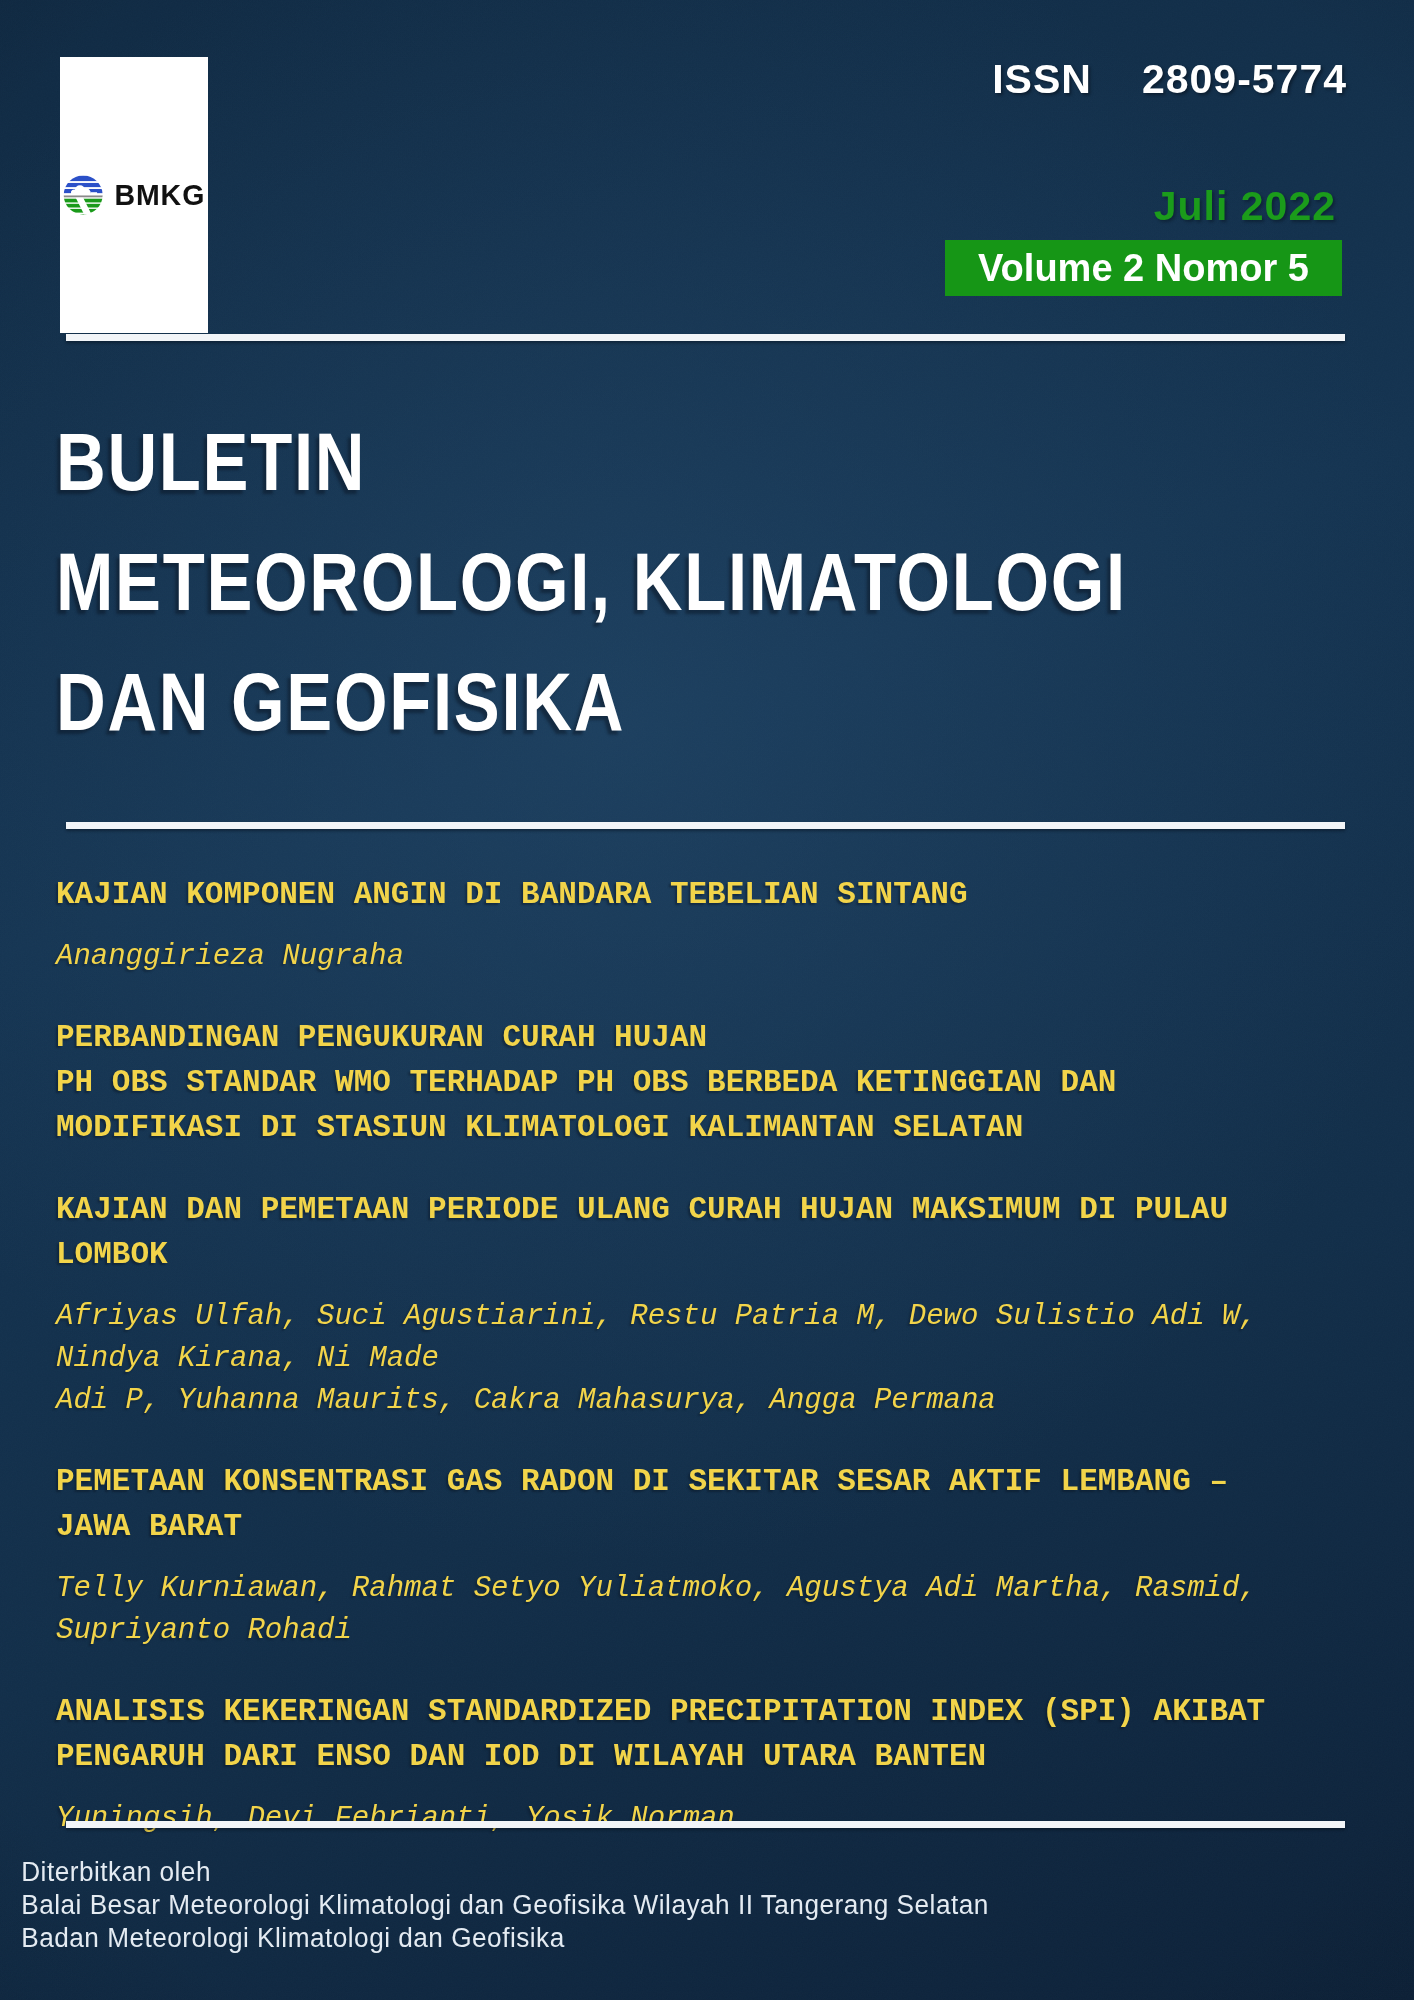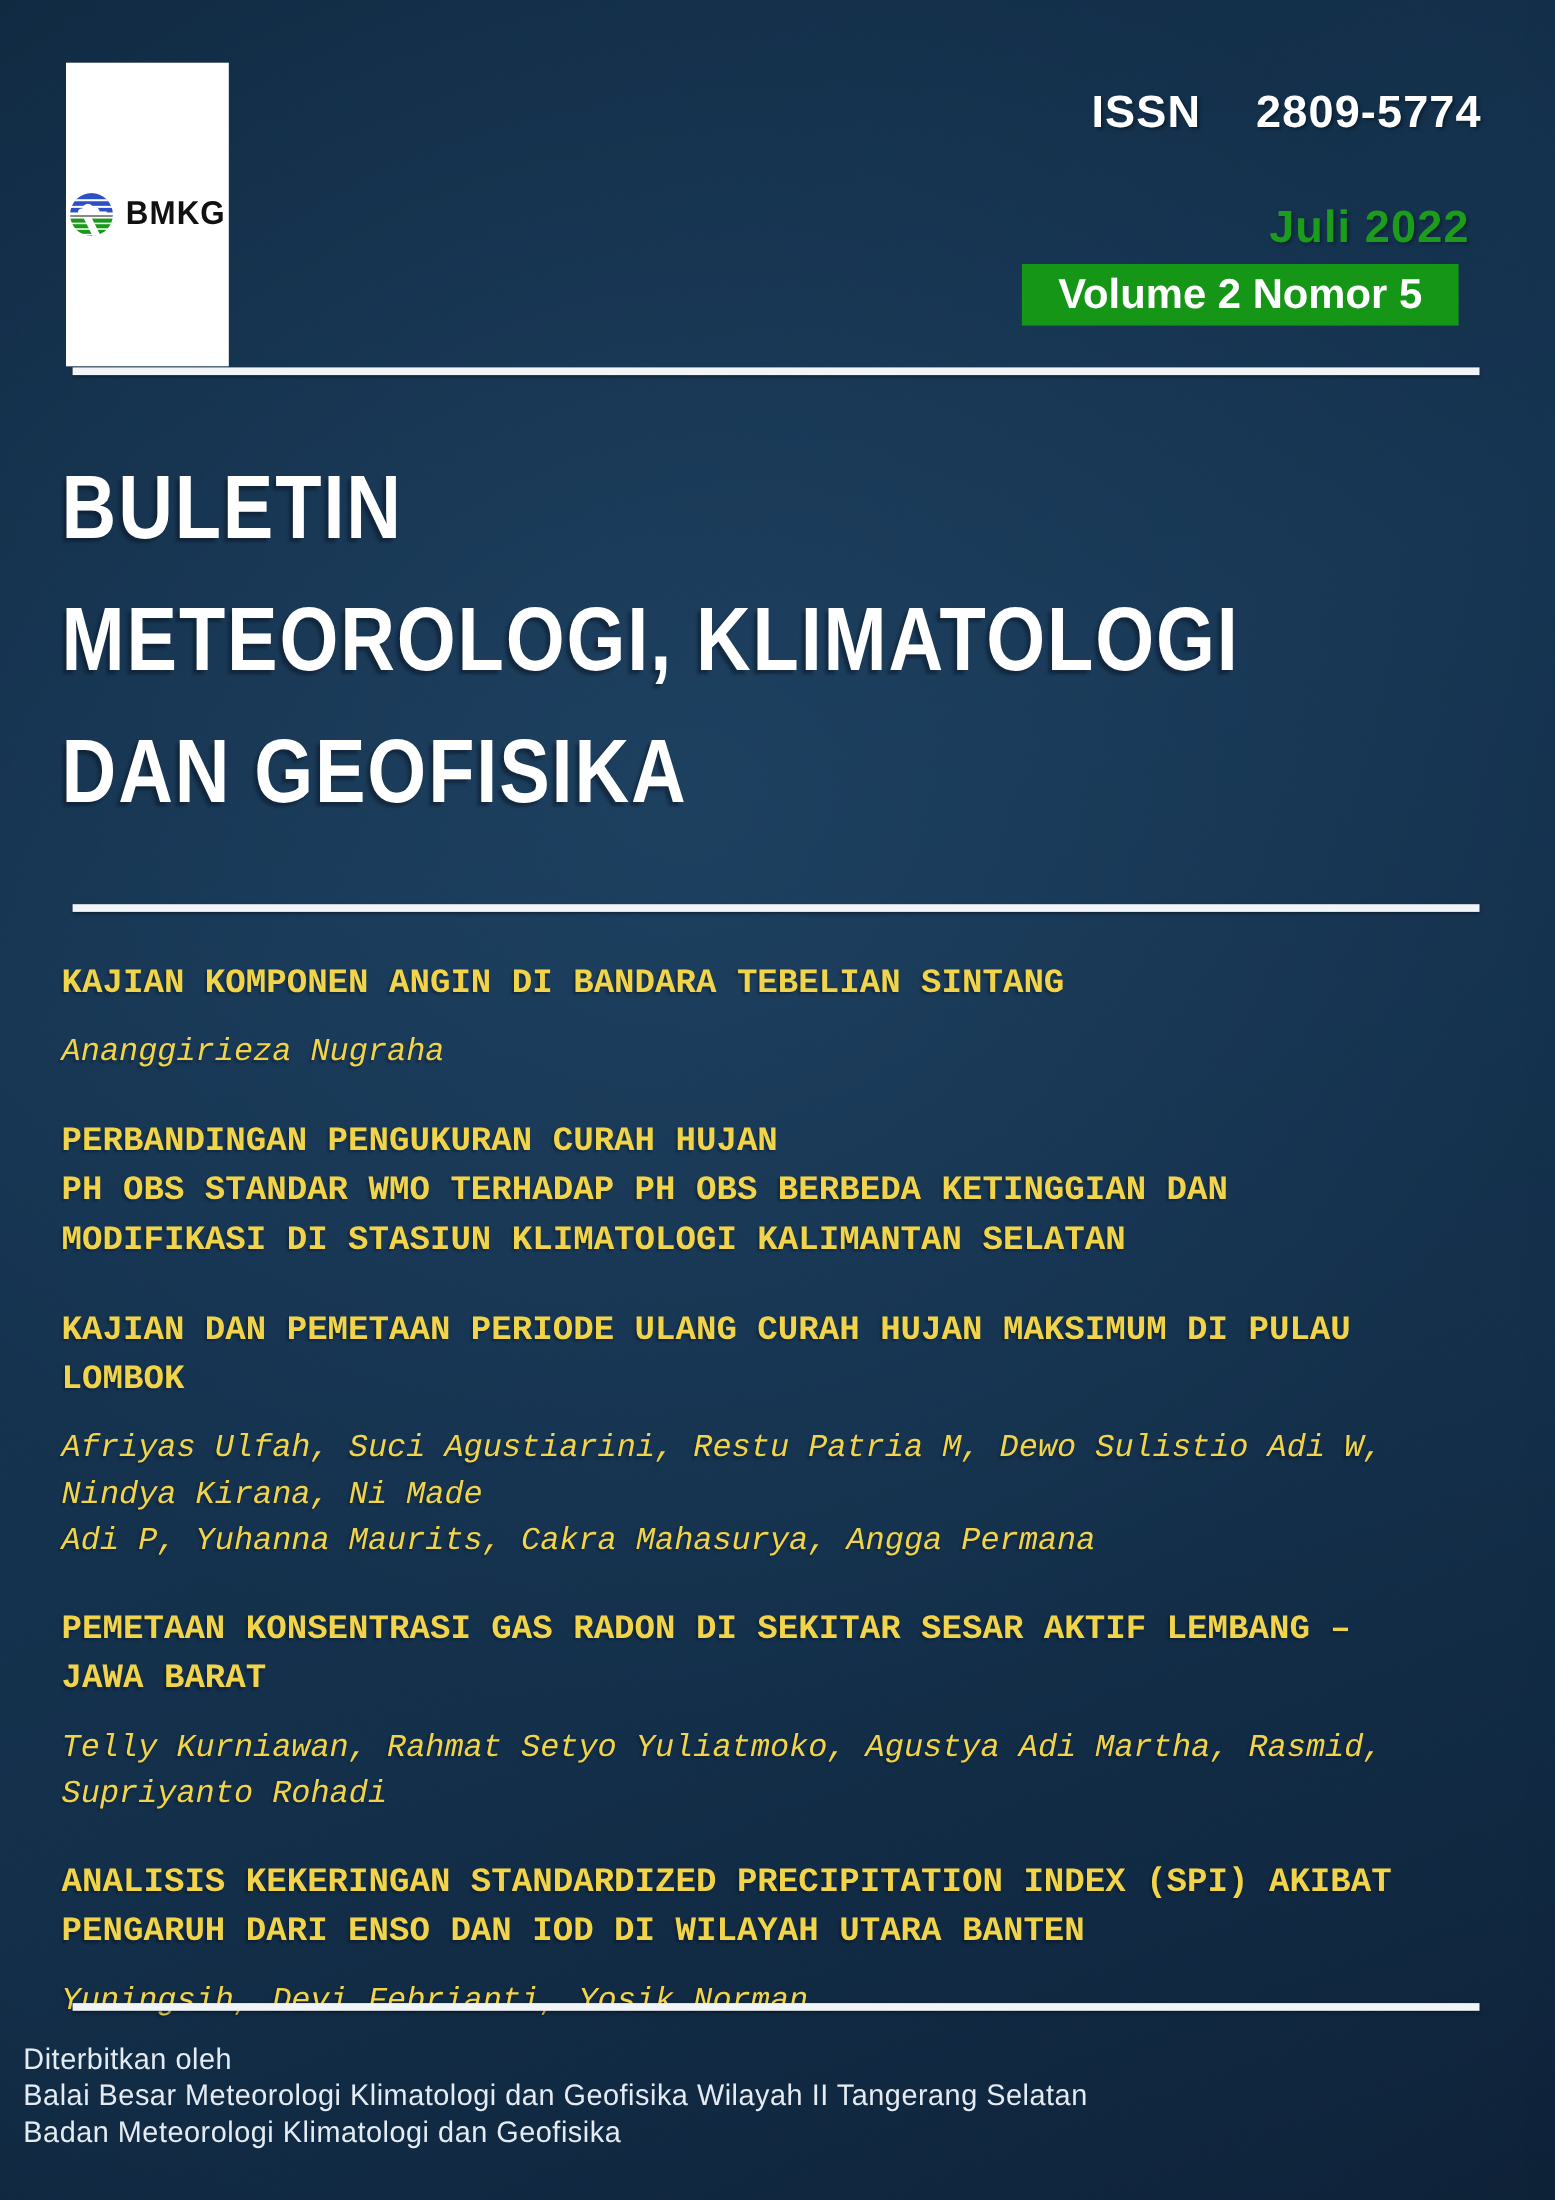--- a/index.html
+++ b/index.html
@@ -25,29 +25,28 @@
     font-weight:bold;font-size:30px;color:#111;letter-spacing:1px;
     transform:scaleX(0.95);
   }
 
   
   .issn-row{
     position:absolute;top:56px;right:67px;
     display:flex;gap:50px;
     color:#fff;font-weight:bold;font-size:41px;letter-spacing:1px;
     text-shadow:2px 2px 3px rgba(5,14,24,.5);
-    margin-top:22px;
   }
   .issue-date{
     position:absolute;top:183px;right:78px;
     font-weight:bold;font-size:41px;letter-spacing:1px;
     text-shadow:2px 2px 3px rgba(5,14,24,.4);
   }
   .volume-badge{
-    position:absolute;top:240px;right:88px;width:397px;height:56px;
+    position:absolute;top:240px;right:72px;width:397px;height:56px;
     display:flex;align-items:center;justify-content:center;
     color:#fff;font-weight:bold;font-size:38px;
   }
 
   .rule{
     position:absolute;left:66px;width:1279px;height:7px;
     background:#F2F5F8;box-shadow:0 2px 3px rgba(5,14,24,.45);
   }
   .rule-top{top:334px;}
   .rule-mid{top:822px;}

